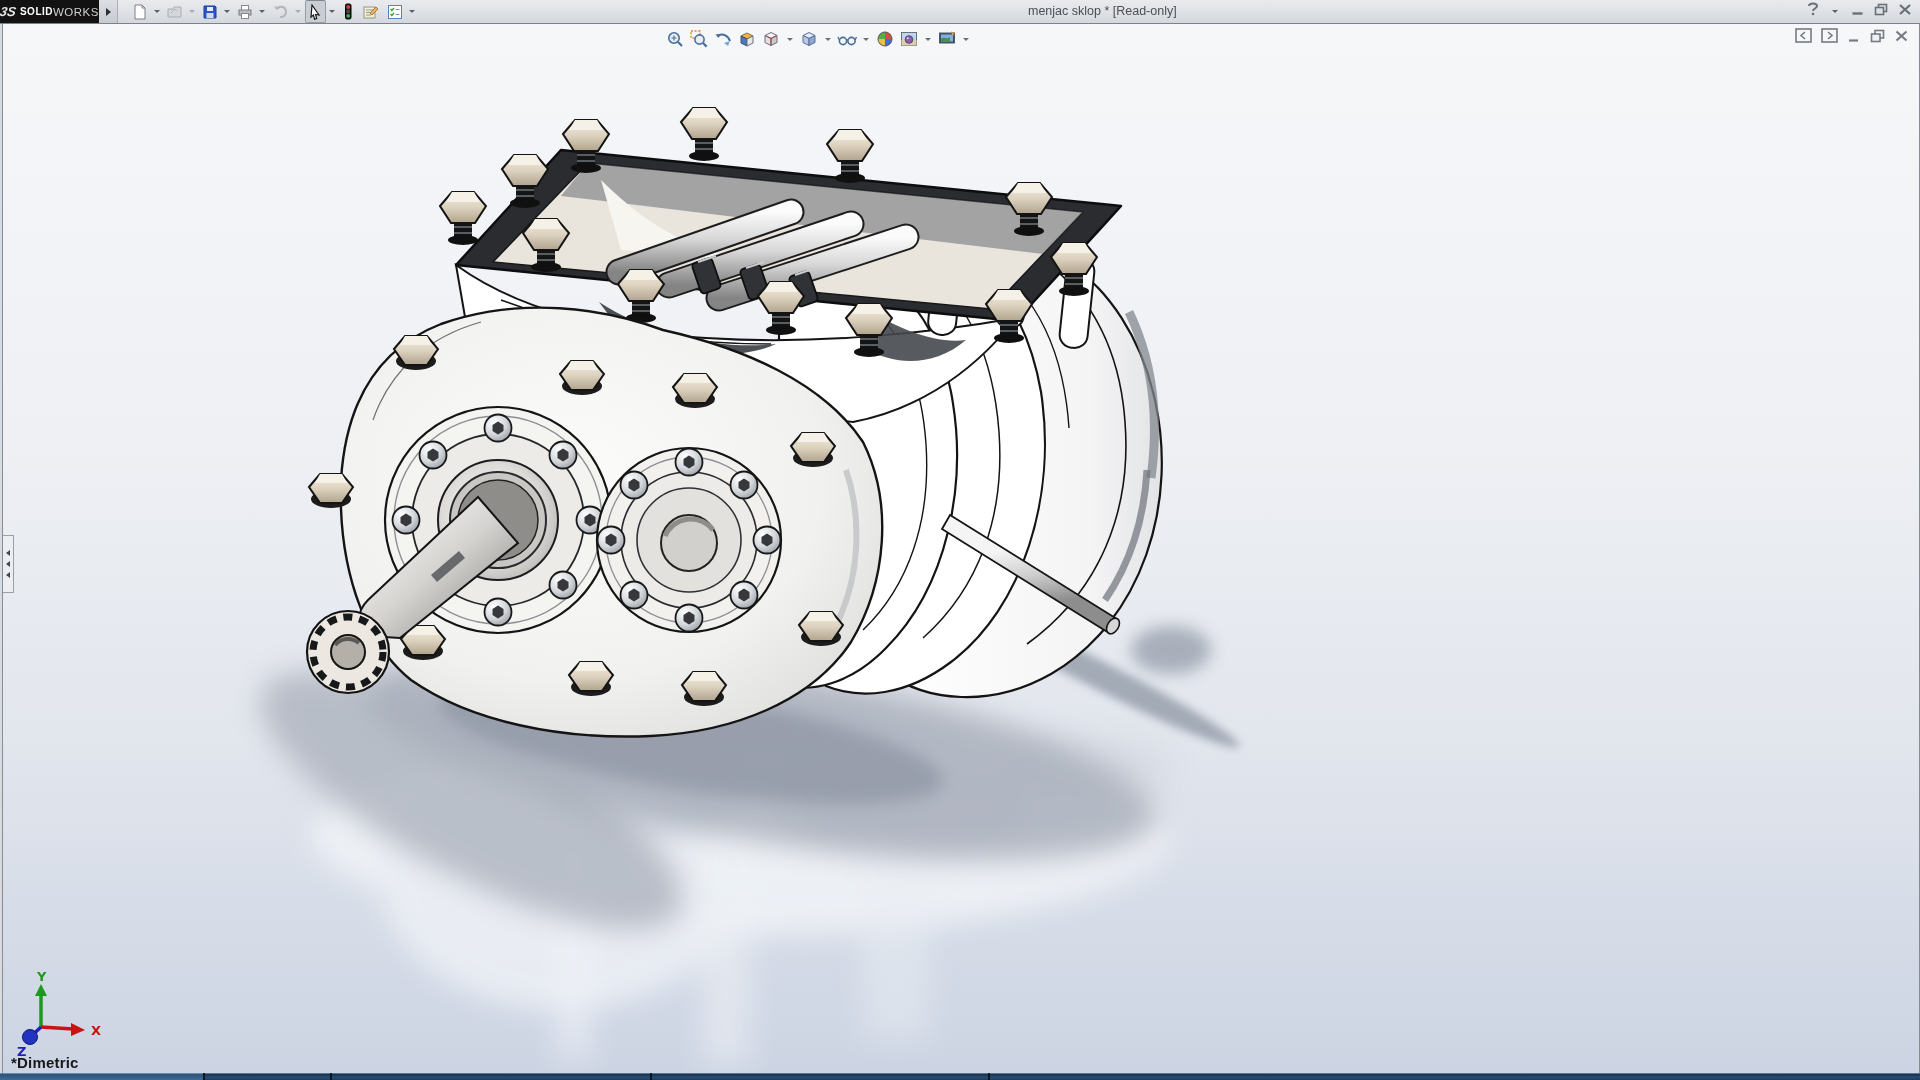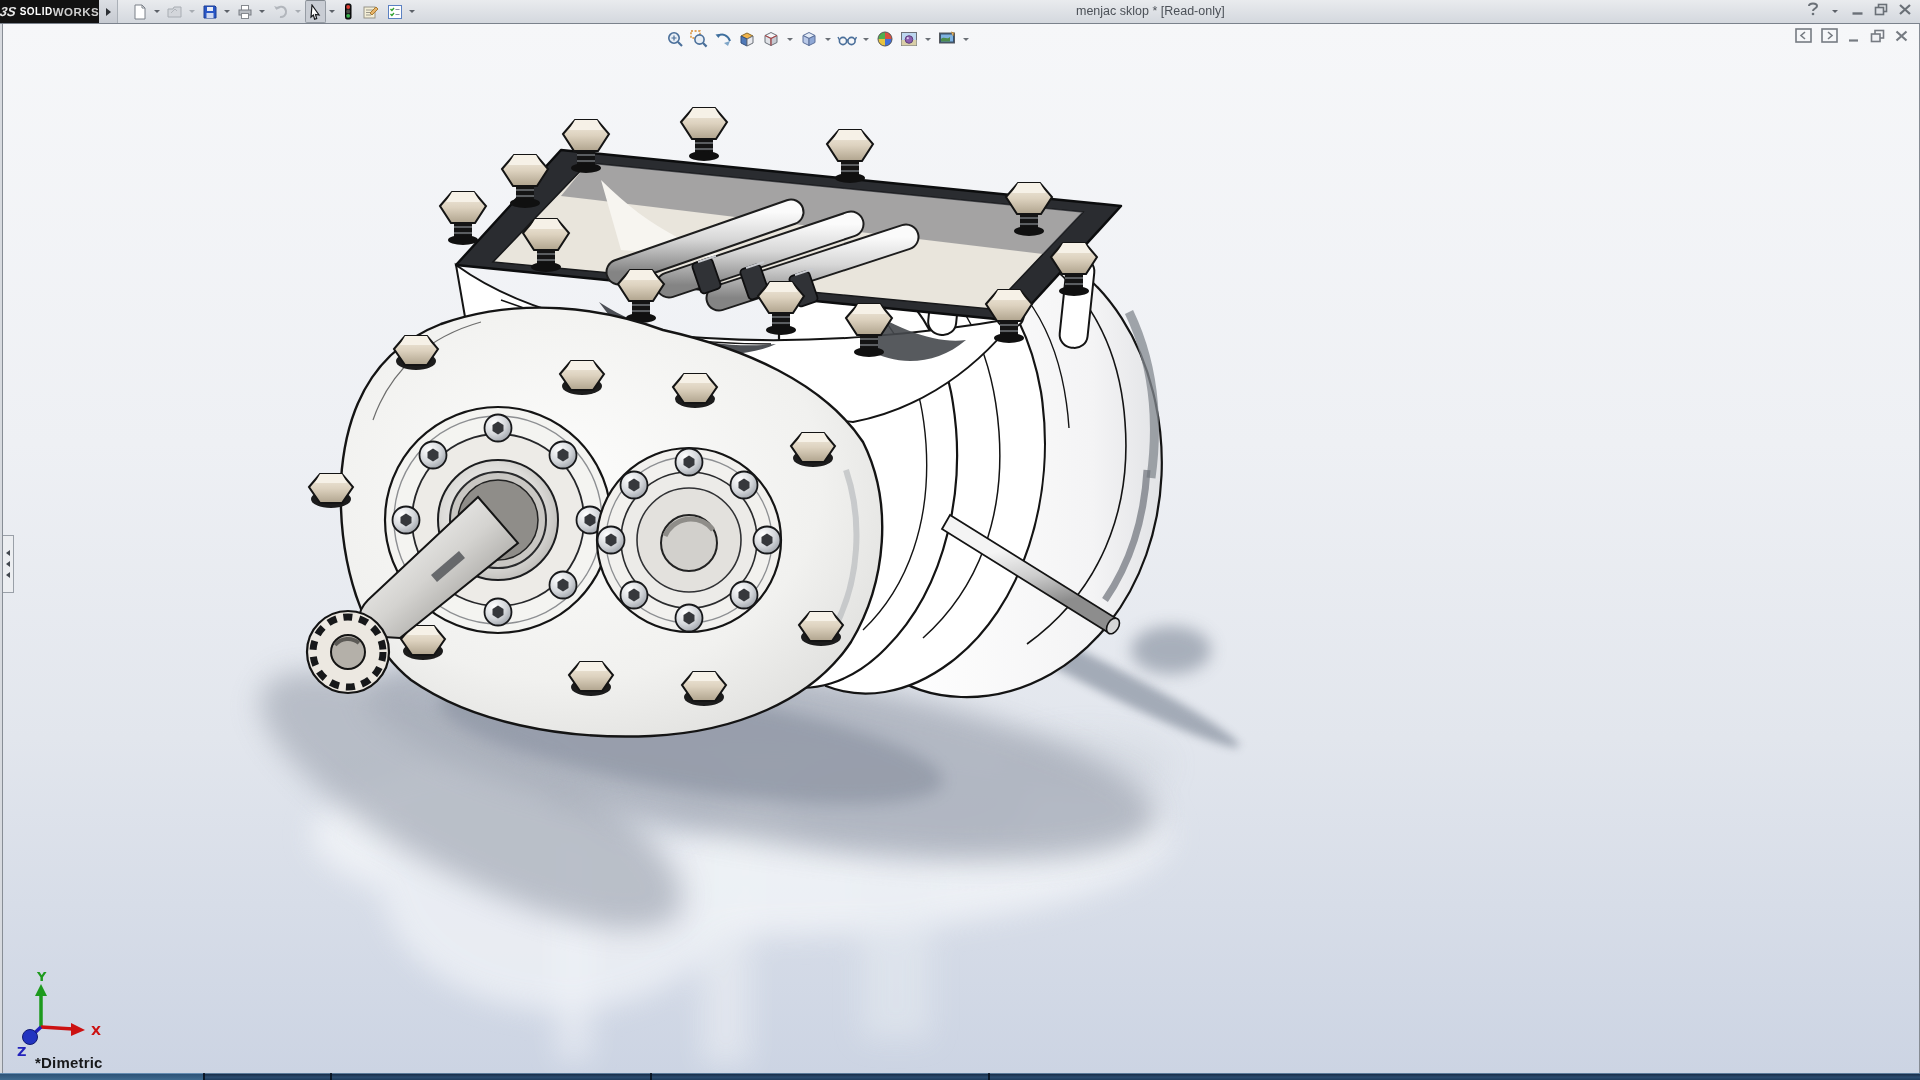--- a/index.html
+++ b/index.html
@@ -6,31 +6,31 @@
     font-family:"Liberation Sans","DejaVu Sans",sans-serif;background:#d7dadf;}
   #app{position:relative;width:1920px;height:1080px;}
 
   
   #titlebar{position:absolute;left:0;top:0;width:1920px;height:23px;
     background:linear-gradient(#e9ebee,#d4d8de);border-bottom:1px solid #7b828c;}
   #logoblock{position:absolute;left:0;top:0;width:99px;height:23px;background:#121212;
     display:flex;align-items:center;justify-content:center;color:#fff;}
   #logoblock .ds{font-style:italic;font-weight:bold;font-size:13px;transform:skewX(-10deg);margin-right:4px;color:#e8e8e8;}
   #logoblock .b1{font-weight:bold;font-size:10px;letter-spacing:.5px;}
-  #logoblock .b2{font-weight:bold;font-size:11.5px;letter-spacing:.5px;color:#cfcfcf;}
+  #logoblock .b2{font-weight:normal;font-size:11.5px;letter-spacing:.5px;color:#cfcfcf;}
   #logonotch{position:absolute;left:99px;top:0;width:18px;height:23px;background:linear-gradient(#dcdfe4,#c6cad1);
     border-right:1px solid #aab0b7;display:flex;align-items:center;justify-content:center;}
   #logonotch .tri{width:0;height:0;border-left:5px solid #2b2e33;border-top:4px solid transparent;border-bottom:4px solid transparent;}
   #maintools{position:absolute;left:128px;top:0;height:23px;display:flex;align-items:center;}
   .tbtn{height:21px;display:flex;align-items:center;padding:0 2px;margin:0 1px;border:1px solid transparent;}
   .tbtn.pressed{background:#c9cdd4;border:1px solid #969ca4;border-top-color:#82888f;border-radius:2px;}
   .tbtn svg{display:block;}
   .caret{width:0;height:0;border-top:3px solid #5c6168;border-left:3px solid transparent;border-right:3px solid transparent;margin:0 3px 0 2px;}
   .caret.dim{border-top-color:#a7acb2;}
-  #wintitle{position:absolute;left:1076px;top:4px;font-size:12.5px;color:#4b5057;white-space:nowrap;}
+  #wintitle{position:absolute;left:1028px;top:4px;font-size:12.5px;color:#4b5057;white-space:nowrap;}
   #titctrl{position:absolute;right:8px;top:0;height:23px;display:flex;align-items:center;gap:10px;}
   #titctrl .g{color:#6a7077;font-size:13px;line-height:23px;}
 
   
   #viewport{position:absolute;left:2px;top:24px;width:1916px;height:1049px;overflow:hidden;
     border-left:1px solid #878d95;border-right:1px solid #878d95;border-bottom:1px solid #5a6068;
     background:linear-gradient(#f6f7f9 0%,#eef0f4 40%,#e2e6ed 68%,#ccd4e3 100%);}
   #scene{position:absolute;left:-2px;top:-24px;}
 
   
@@ -40,21 +40,21 @@
 
   
   #innerctrl{position:absolute;right:10px;top:4px;display:flex;align-items:center;gap:9px;}
 
   
   #paneltab{position:absolute;left:0;top:511px;width:10px;height:56px;background:#eceef1;
     border:1px solid #9aa0a8;border-left:none;display:flex;flex-direction:column;align-items:center;justify-content:center;gap:5px;}
   #paneltab .a{width:0;height:0;border-right:4px solid #41464d;border-top:3px solid transparent;border-bottom:3px solid transparent;}
 
   
-  #viewlabel{position:absolute;left:8px;top:1030px;font-size:15px;font-weight:bold;color:#17181a;letter-spacing:.2px;margin-left:24px;}
+  #viewlabel{position:absolute;left:8px;top:1030px;font-size:15px;font-weight:bold;color:#17181a;letter-spacing:.2px;}
 
   
   #taskbar{position:absolute;left:0;top:1073px;width:1920px;height:7px;background:linear-gradient(#11233c,#2c4c6f 60%,#1d3b5c);}
   #taskbar .hl{position:absolute;left:0;top:0;width:100%;height:1px;background:rgba(150,190,225,.55);}
   #taskbar .seg1{position:absolute;left:0;top:0;width:203px;height:7px;background:linear-gradient(#2a4f74,#3f6a8f);}
   #taskbar .dv{position:absolute;top:0;width:2px;height:7px;background:rgba(5,12,22,.8);}
 </style>
 </head>
 <body>
 

